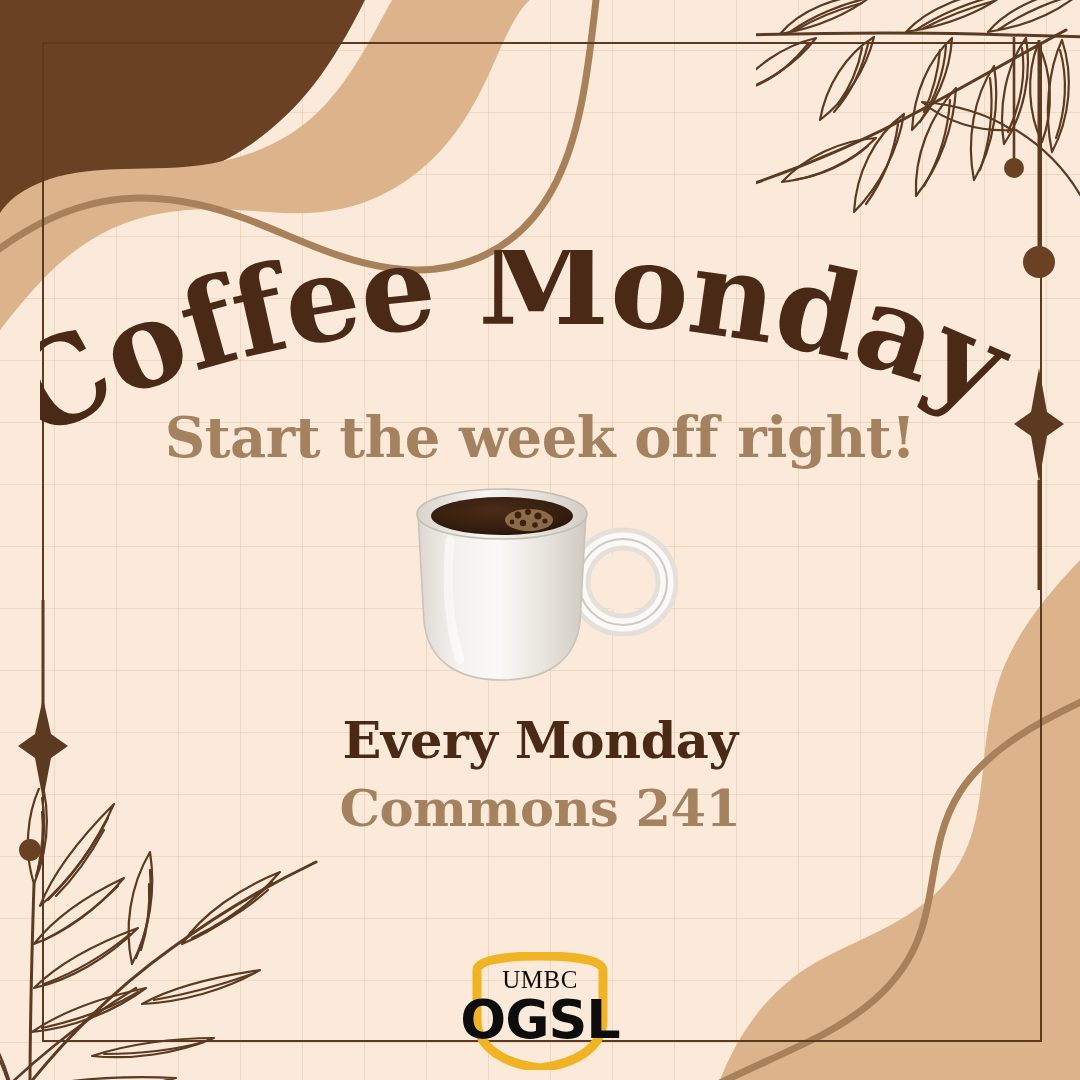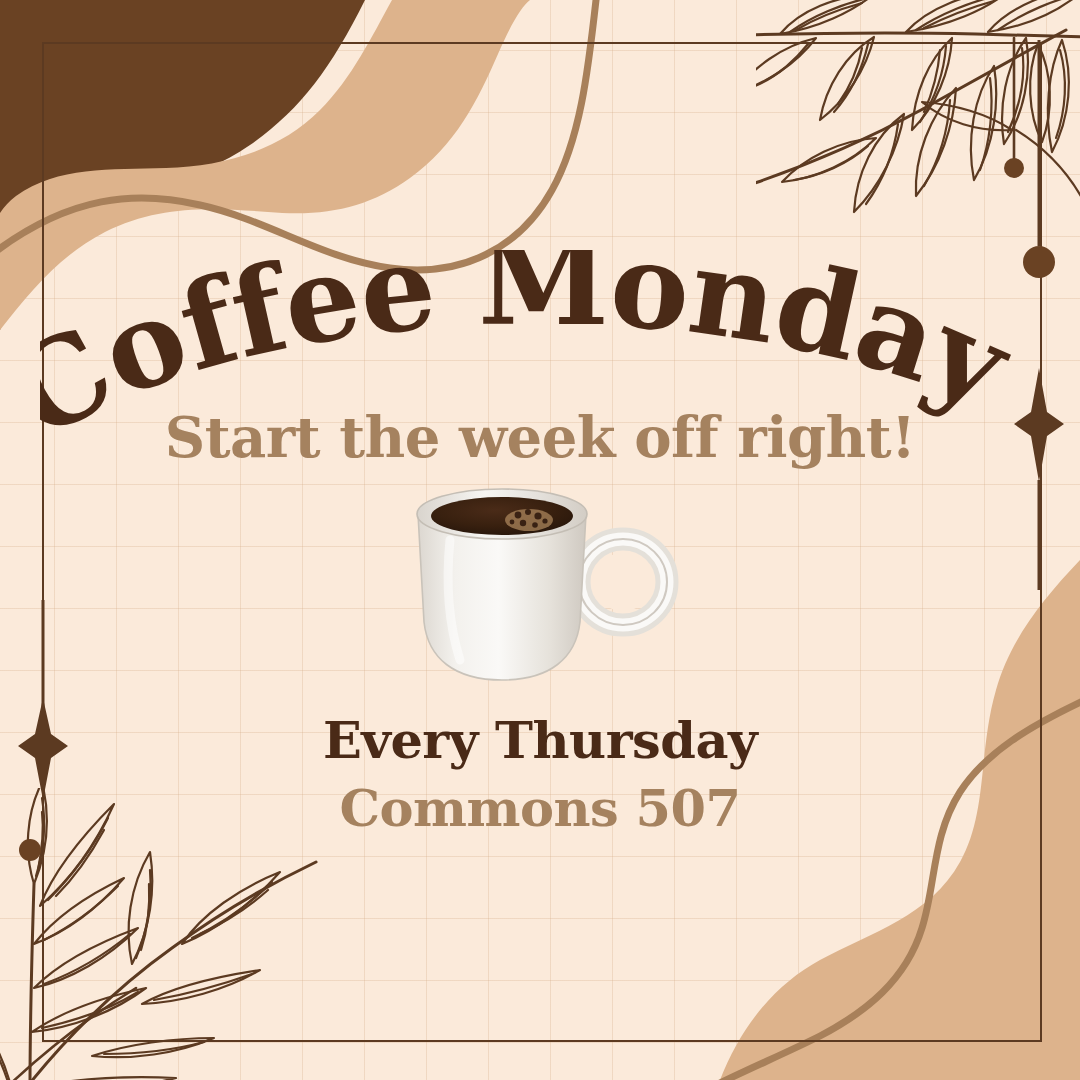--- a/index.html
+++ b/index.html
@@ -339,18 +339,30 @@
         <circle cx="145" cy="63" r="2.8" fill="#3A2214"></circle>
         <circle cx="155" cy="59" r="2.6" fill="#3A2214"></circle>
         <circle cx="122" cy="60" r="2.4" fill="#3A2214"></circle>
       </g>
 
       <path d="M60,78 C56,118 58,160 70,198" fill="none" stroke="#FFFFFF" stroke-width="9" opacity="0.5" stroke-linecap="round"></path>
     </svg>
   </div>
 
   <div class="details">
-    <div class="detail-line">Every Thursday</div>
-    <div class="detail-line tan">Commons 507</div>
+    <div class="detail-line">Every Monday</div>
+    <div class="detail-line tan">Commons 241</div>
   </div>
 
+  <div class="logo-wrap">
+    <svg class="logo-svg" viewBox="0 0 210 118">
+
+      <path d="M42,18 C42,10 62,4 105,4 C148,4 168,10 168,18
+               L168,68 C168,96 140,112 105,116
+               C70,112 42,96 42,68 Z" fill="none" stroke="#F0B323" stroke-width="9" stroke-linejoin="round"></path>
+
+      <text x="105" y="36" text-anchor="middle" font-family="Liberation Serif, serif" font-size="25" fill="#0D0D0D" letter-spacing="0.5">UMBC</text>
+
+      <text x="105" y="86" text-anchor="middle" font-family="DejaVu Sans, Liberation Sans, sans-serif" font-size="54" font-weight="bold" fill="#0D0D0D" letter-spacing="-1">OGSL</text>
+    </svg>
+  </div>
 
 </div>
 
 </body></html>

